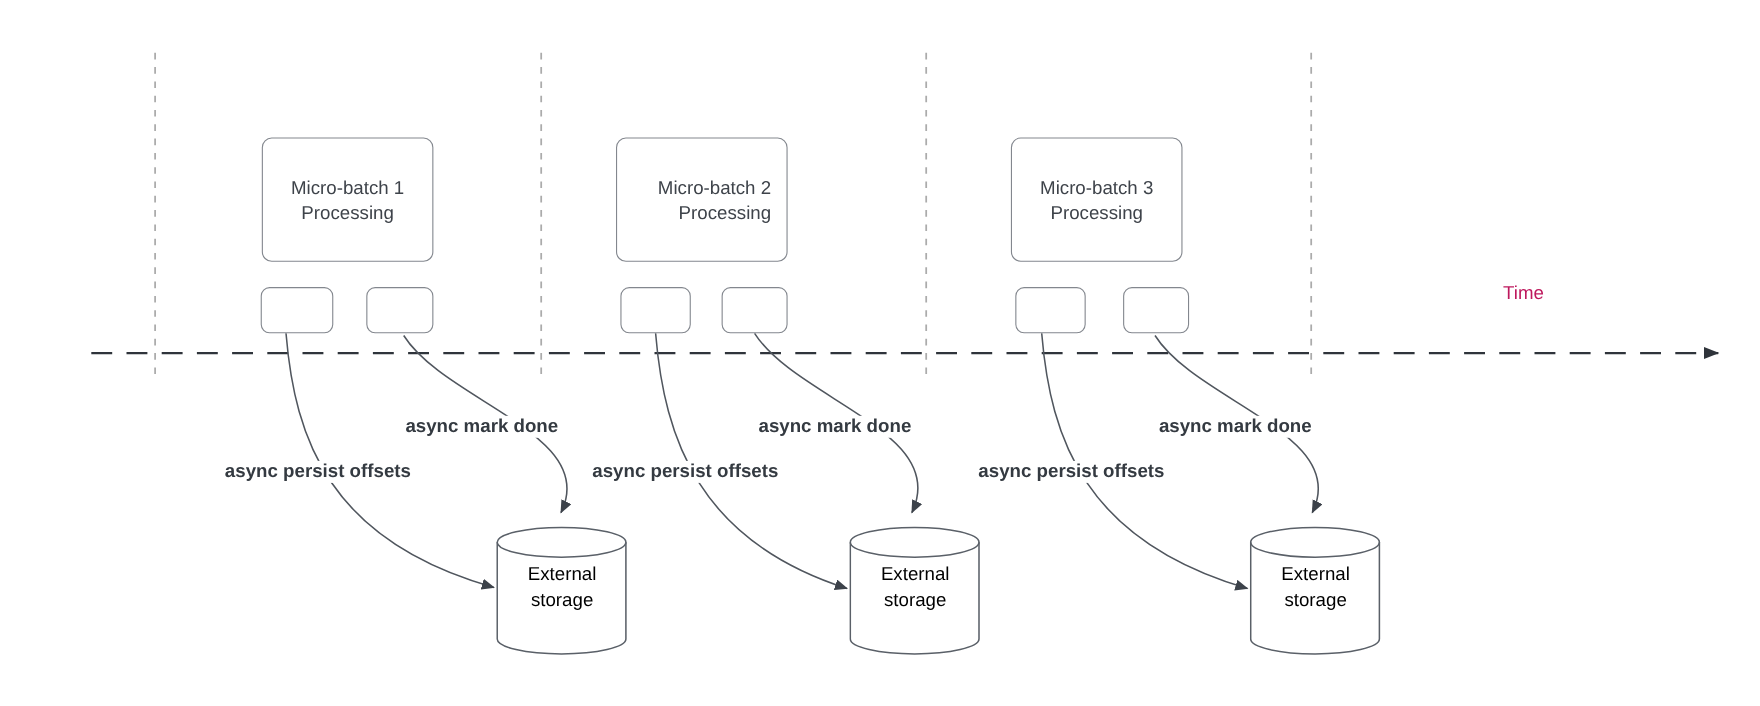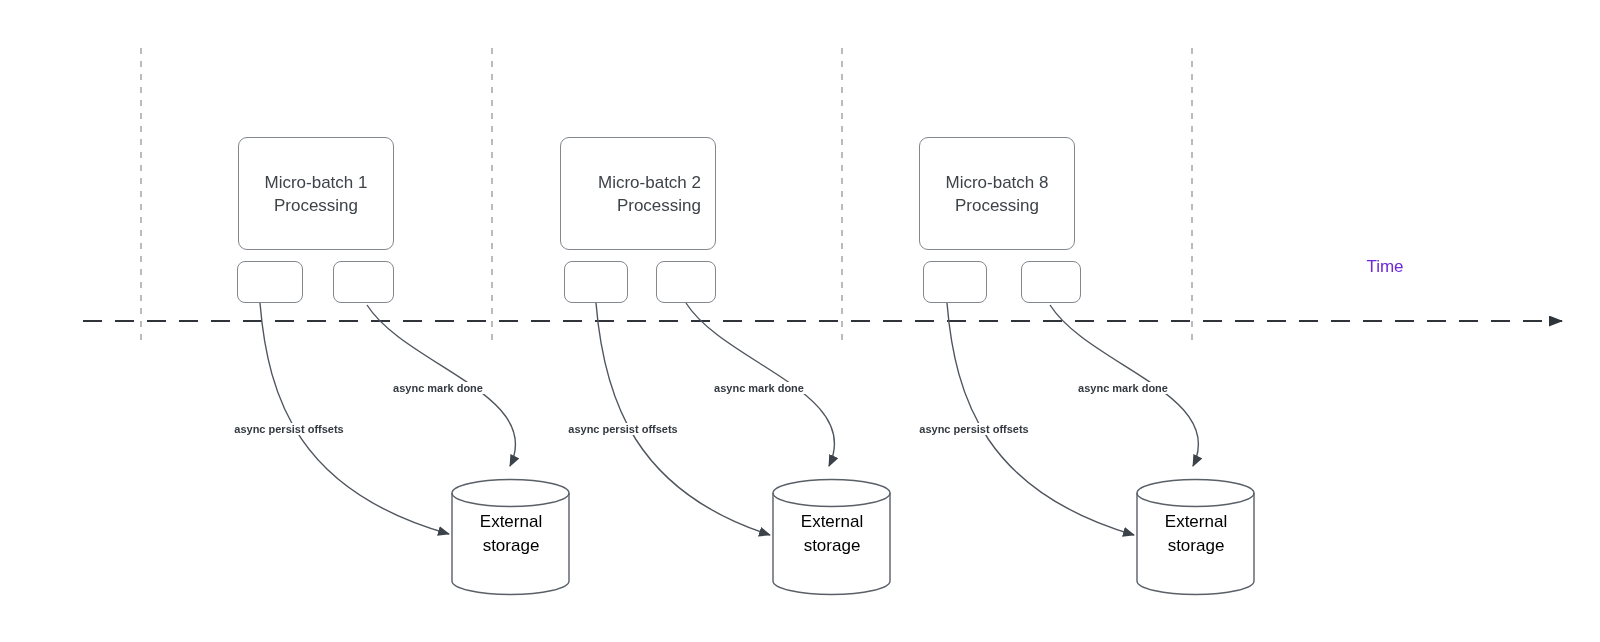--- a/index.html
+++ b/index.html
@@ -5,40 +5,40 @@
   html,body{margin:0;padding:0;background:#ffffff;}
   #canvas{
     position:relative;width:1600px;height:642px;background:#ffffff;overflow:hidden;
     font-family:"Liberation Sans","DejaVu Sans",sans-serif;
   }
   #edge-layer{position:absolute;left:0;top:0;width:1600px;height:642px;}
   .proc-box{
     position:absolute;width:156px;height:113px;background:#ffffff;
     border:1px solid #83878e;border-radius:9px;
     display:flex;align-items:center;justify-content:center;text-align:center;
-    font-size:17px;line-height:23px;color:#3e434a;padding:0 14px;box-sizing:border-box;margin-top:12px;
+    font-size:17px;line-height:23px;color:#3e434a;padding:0 14px;box-sizing:border-box;
   }
   .mini-box{
     position:absolute;height:42px;background:#ffffff;
     border:1px solid #83878e;border-radius:8px;box-sizing:border-box;
   }
   .edge-label{
     position:absolute;transform:translate(-50%,-50%);
-    font-size:11px;font-weight:bold;color:#343a41;background:#ffffff;
+    font-size:17px;font-weight:bold;color:#343a41;background:#ffffff;
     padding:0 3px;white-space:nowrap;
   }
   .cylinder{position:absolute;width:120px;height:118px;}
   .cyl-shape{position:absolute;left:0;top:0;}
   .cyl-label{
     position:absolute;left:0;top:32px;width:120px;text-align:center;
     font-size:17px;line-height:24px;color:#000000;
   }
   .time-label{
     position:absolute;transform:translate(-50%,-50%);
-    font-size:17px;color:#6d28d9;white-space:nowrap;
+    font-size:17px;color:#be185d;white-space:nowrap;
   }
 </style>
 </head>
 <body>
 
 <div id="canvas">
 
   <svg id="edge-layer" width="1600" height="642" viewBox="0 0 1600 642">
     <defs>
       <marker id="arrow" markerWidth="13" markerHeight="11" refX="11" refY="5" orient="auto" markerUnits="userSpaceOnUse">
@@ -92,21 +92,21 @@
   <div class="edge-label" style="left:759px;top:388px;">async mark done</div>
   <div class="cylinder" style="left:772px;top:478px;">
     <svg class="cyl-shape" width="120" height="118" viewBox="0 0 120 118">
       <path d="M1,15 A58.5,13.5 0 0 1 118,15 L118,103 A58.5,13.5 0 0 1 1,103 Z" fill="#ffffff" stroke="#5a6068" stroke-width="1.4"></path>
       <path d="M1,15 A58.5,13.5 0 0 0 118,15" fill="none" stroke="#5a6068" stroke-width="1.4"></path>
     </svg>
     <div class="cyl-label">External storage</div>
   </div>
 
   <div class="proc-box" style="left:919px;top:125px;">
-    <span>Micro-batch 8 Processing</span>
+    <span>Micro-batch 3 Processing</span>
   </div>
   <div class="mini-box" style="left:923px;top:261px;width:64px;"></div>
   <div class="mini-box" style="left:1021px;top:261px;width:60px;"></div>
   <div class="edge-label" style="left:974px;top:429px;">async persist offsets</div>
   <div class="edge-label" style="left:1123px;top:388px;">async mark done</div>
   <div class="cylinder" style="left:1136px;top:478px;">
     <svg class="cyl-shape" width="120" height="118" viewBox="0 0 120 118">
       <path d="M1,15 A58.5,13.5 0 0 1 118,15 L118,103 A58.5,13.5 0 0 1 1,103 Z" fill="#ffffff" stroke="#5a6068" stroke-width="1.4"></path>
       <path d="M1,15 A58.5,13.5 0 0 0 118,15" fill="none" stroke="#5a6068" stroke-width="1.4"></path>
     </svg>

